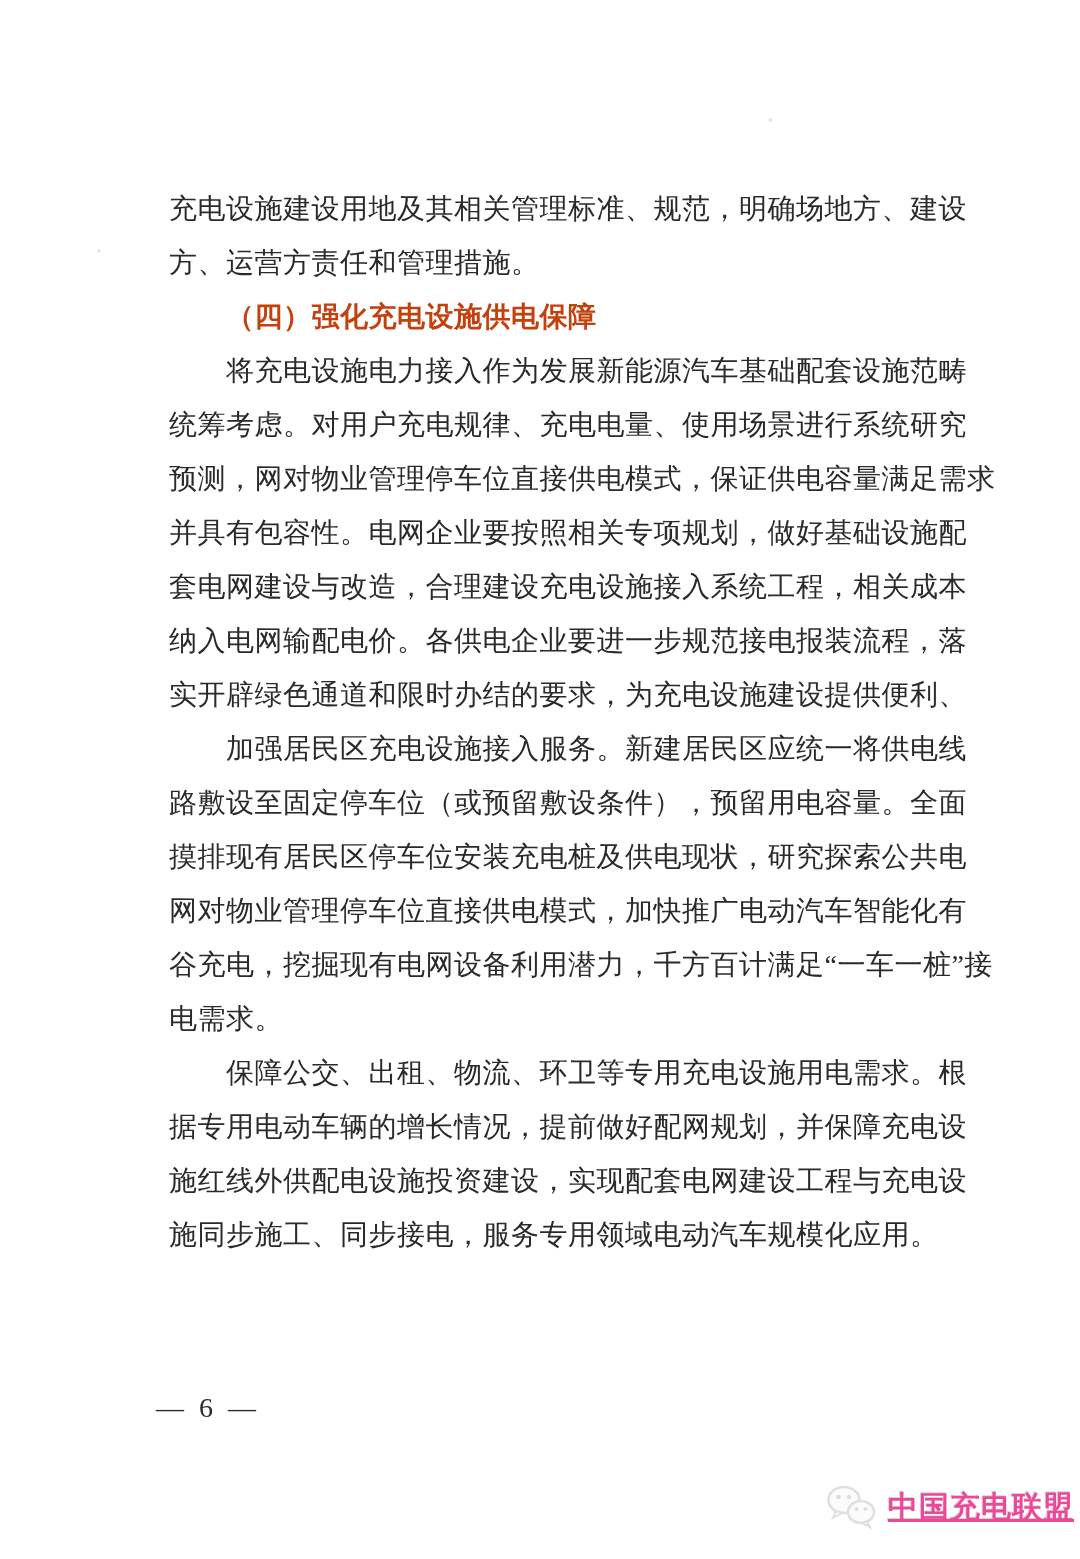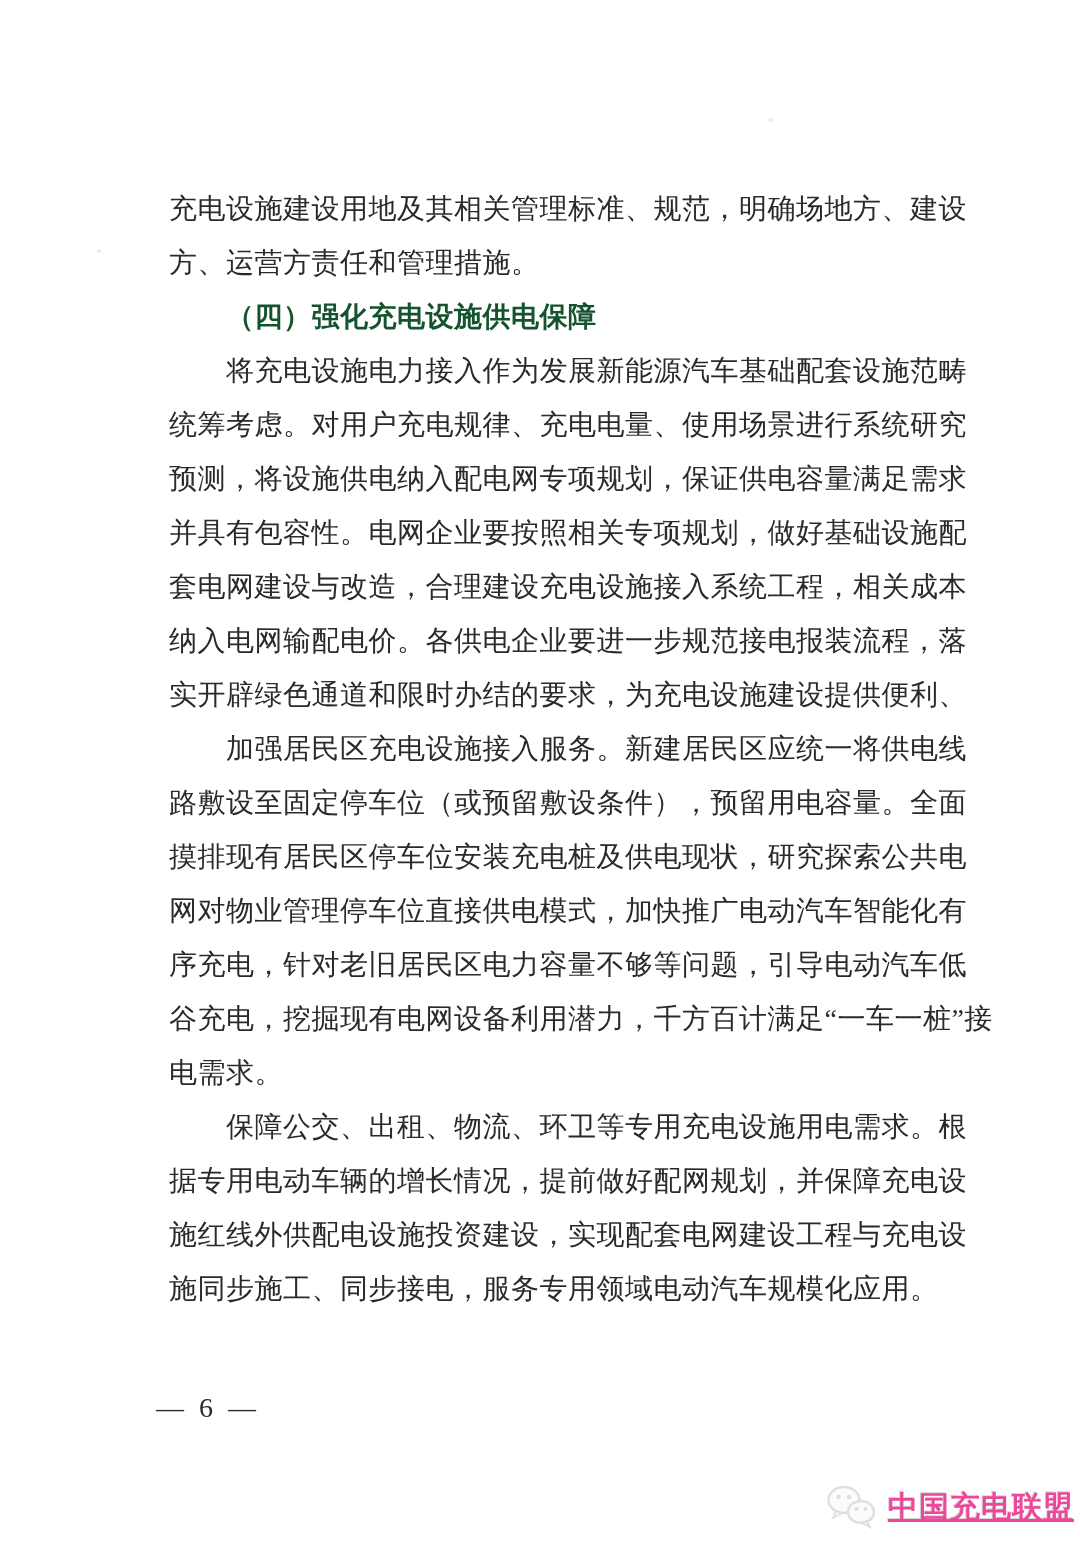--- a/index.html
+++ b/index.html
@@ -35,21 +35,21 @@
   }
   .line.last {
     text-align: center;
     text-align-last: left;
   }
   .line.indent {
     text-indent: 57px;
   }
   .line.heading {
     font-weight: bold;
-    color: #14532d;
+    color: #c2410c;
   }
   .page-number {
     position: absolute;
     left: 156px;
     top: 1392px;
     font-size: 28px;
     letter-spacing: 4px;
     color: #2a2a2a;
   }
   .watermark {
@@ -90,30 +90,29 @@
 
   <div class="speck speck-1"></div>
   <div class="speck speck-2"></div>
 
   <div class="textblock">
     <div class="line">充电设施建设用地及其相关管理标准、规范，明确场地方、建设</div>
     <div class="line last">方、运营方责任和管理措施。</div>
     <div class="line last indent heading">（四）强化充电设施供电保障</div>
     <div class="line indent">将充电设施电力接入作为发展新能源汽车基础配套设施范畴</div>
     <div class="line">统筹考虑。对用户充电规律、充电电量、使用场景进行系统研究</div>
-    <div class="line">预测，将设施供电纳入配电网专项规划，保证供电容量满足需求</div>
+    <div class="line">预测，网对物业管理停车位直接供电模式，保证供电容量满足需求</div>
     <div class="line">并具有包容性。电网企业要按照相关专项规划，做好基础设施配</div>
     <div class="line">套电网建设与改造，合理建设充电设施接入系统工程，相关成本</div>
     <div class="line">纳入电网输配电价。各供电企业要进一步规范接电报装流程，落</div>
     <div class="line">实开辟绿色通道和限时办结的要求，为充电设施建设提供便利、</div>
     <div class="line indent">加强居民区充电设施接入服务。新建居民区应统一将供电线</div>
     <div class="line">路敷设至固定停车位（或预留敷设条件），预留用电容量。全面</div>
     <div class="line">摸排现有居民区停车位安装充电桩及供电现状，研究探索公共电</div>
     <div class="line">网对物业管理停车位直接供电模式，加快推广电动汽车智能化有</div>
-    <div class="line">序充电，针对老旧居民区电力容量不够等问题，引导电动汽车低</div>
     <div class="line">谷充电，挖掘现有电网设备利用潜力，千方百计满足“一车一桩”接</div>
     <div class="line last">电需求。</div>
     <div class="line indent">保障公交、出租、物流、环卫等专用充电设施用电需求。根</div>
     <div class="line">据专用电动车辆的增长情况，提前做好配网规划，并保障充电设</div>
     <div class="line">施红线外供配电设施投资建设，实现配套电网建设工程与充电设</div>
     <div class="line last">施同步施工、同步接电，服务专用领域电动汽车规模化应用。</div>
   </div>
 
   <div class="page-number">— 6 —</div>
 

